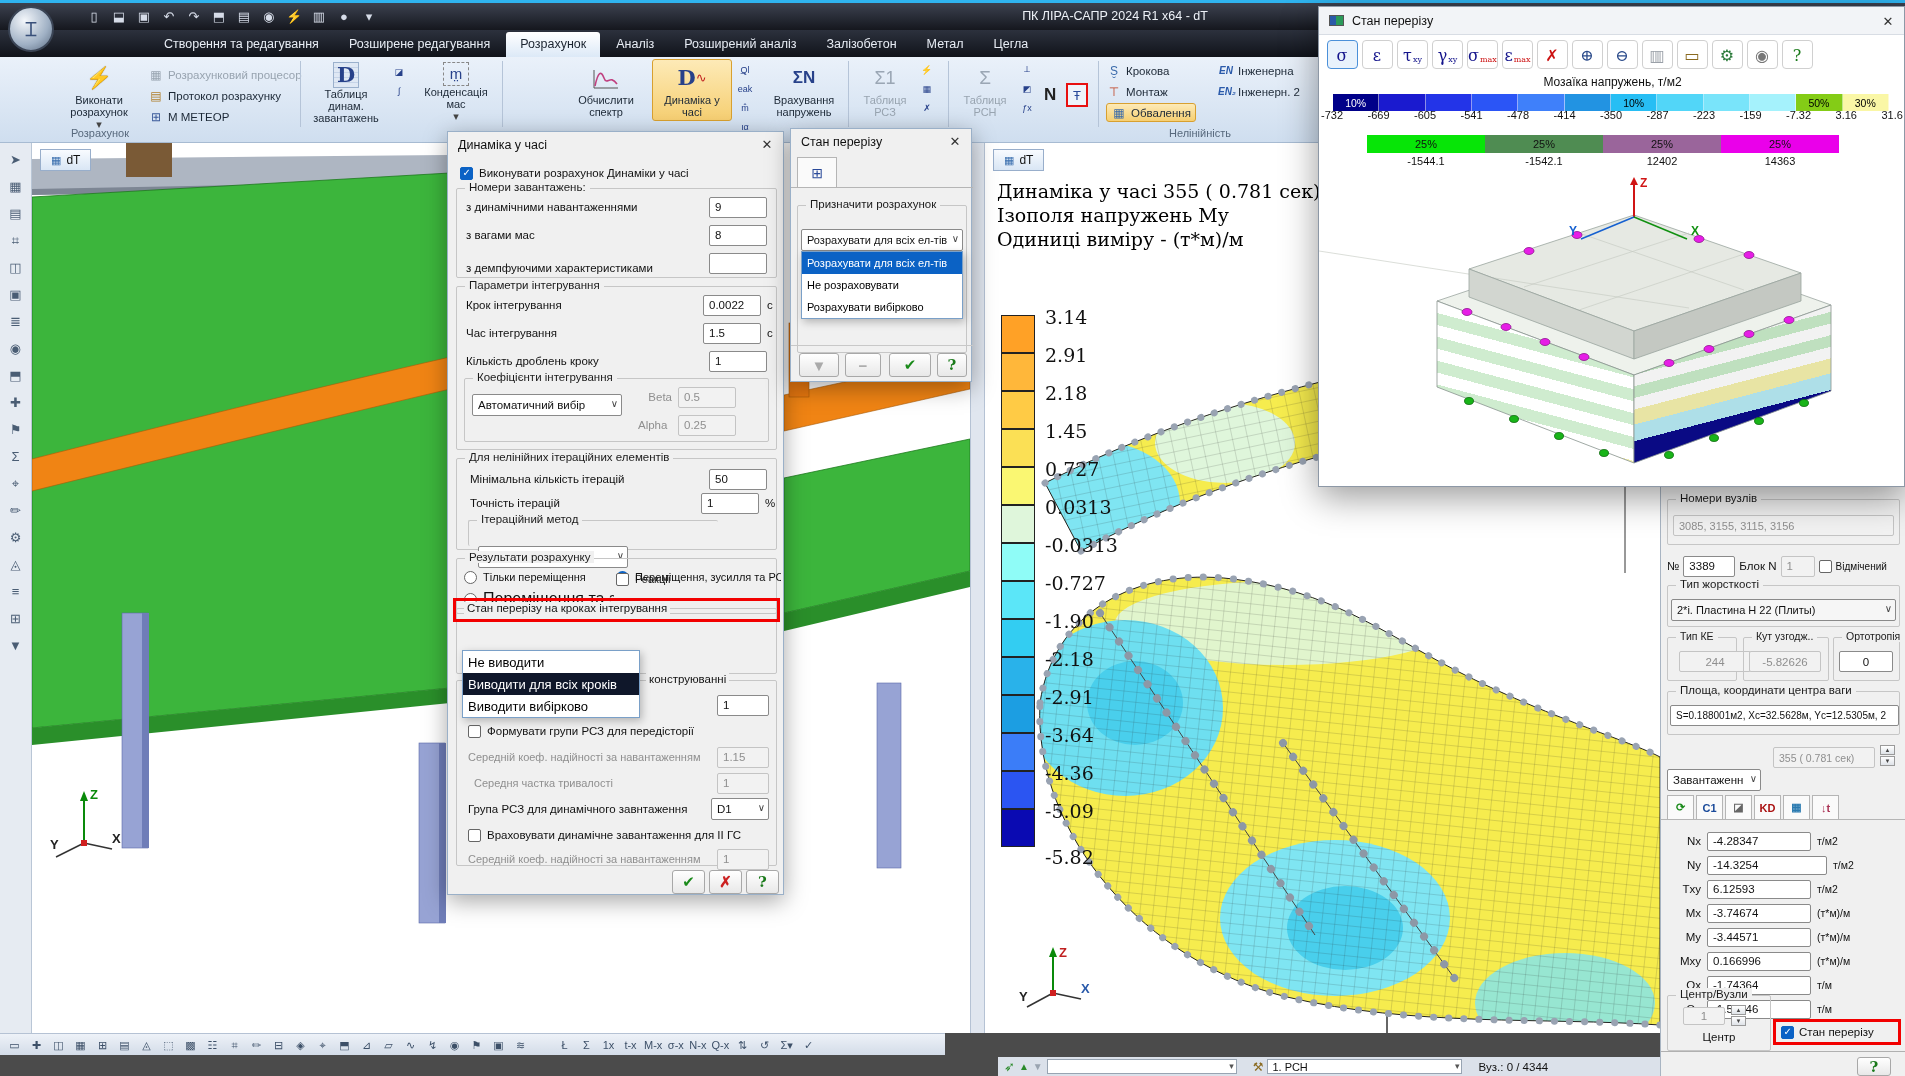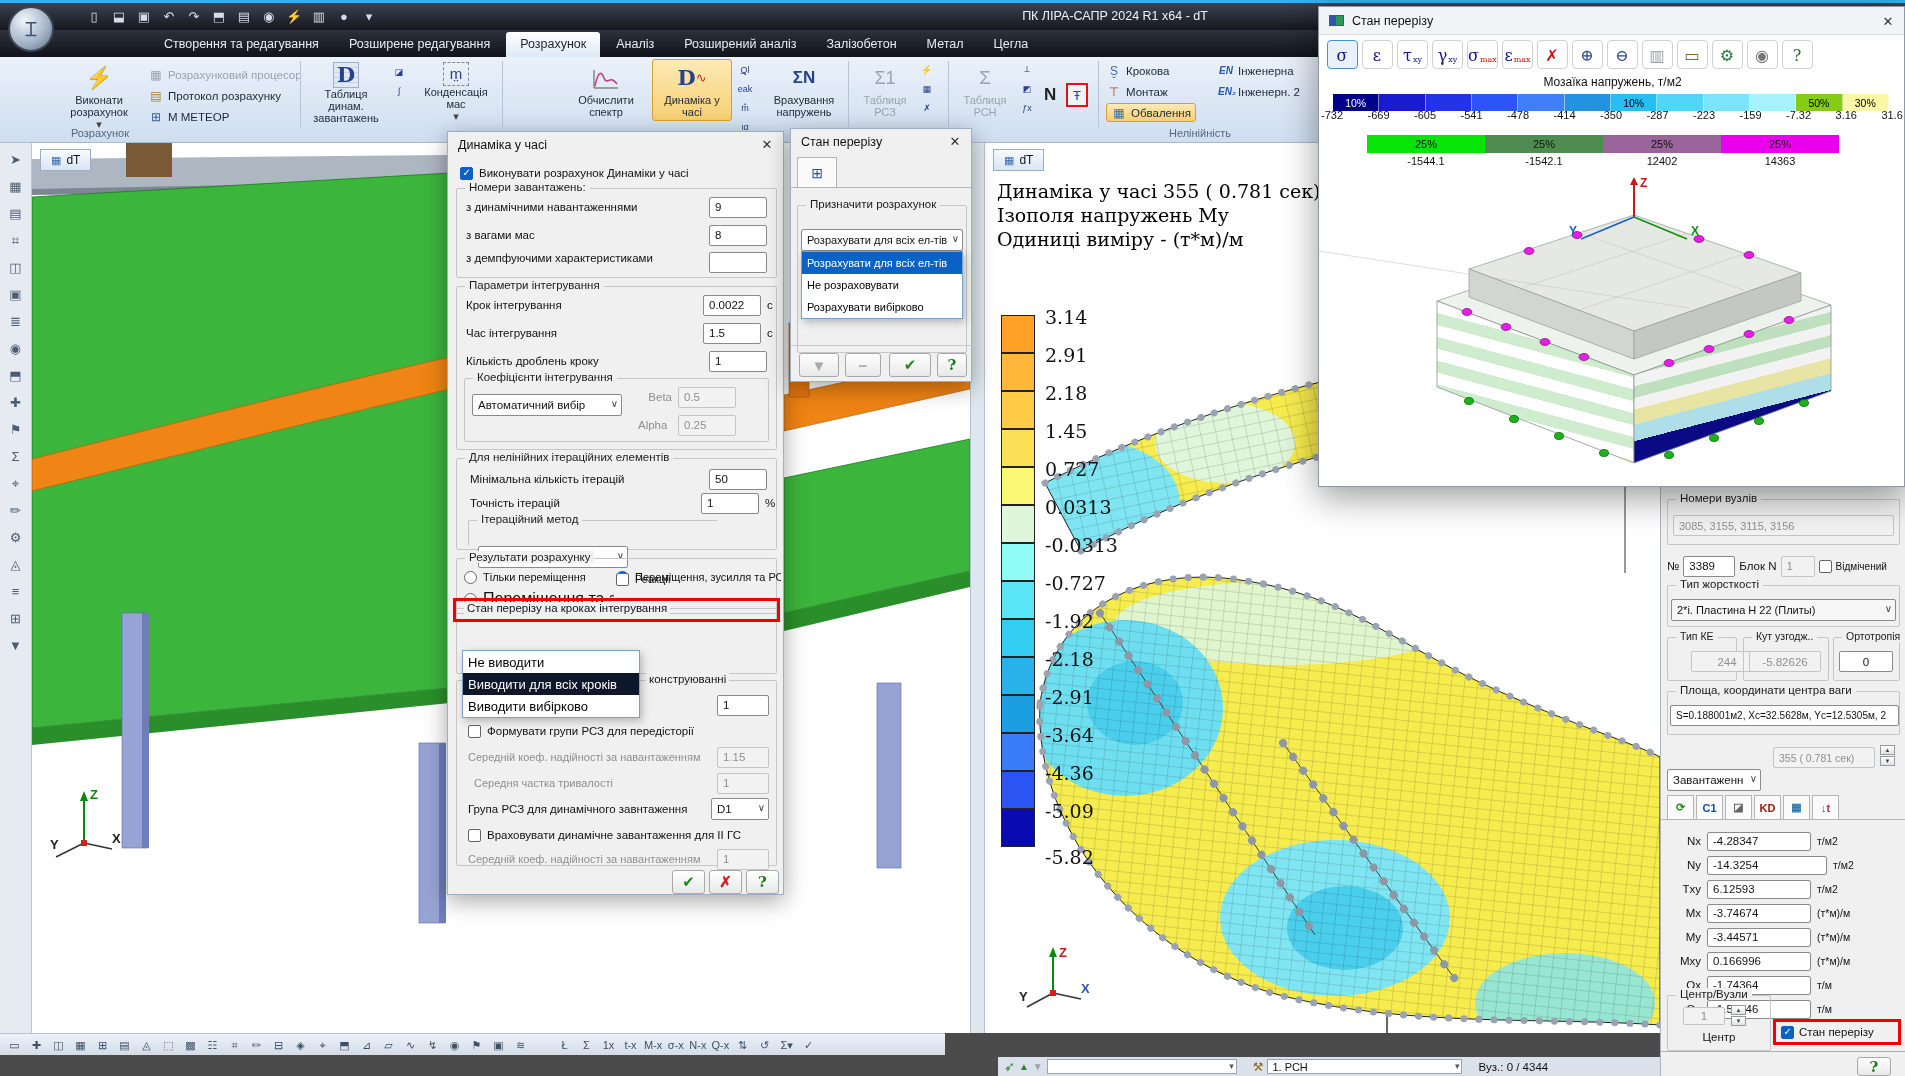--- a/index.html
+++ b/index.html
@@ -423,21 +423,21 @@
           <div class="scval">-0.0313</div>
         </div>
 
         <div class="scitem">
           <div class="sccell" style="background: rgb(91, 230, 248);"></div>
           <div class="scval">-0.727</div>
         </div>
 
         <div class="scitem">
           <div class="sccell" style="background: rgb(51, 205, 242);"></div>
-          <div class="scval">-1.92</div>
+          <div class="scval">-1.90</div>
         </div>
 
         <div class="scitem">
           <div class="sccell" style="background: rgb(41, 178, 234);"></div>
           <div class="scval">-2.18</div>
         </div>
 
         <div class="scitem">
           <div class="sccell" style="background: rgb(28, 158, 226);"></div>
           <div class="scval">-2.91</div>
@@ -490,21 +490,21 @@
         <div style="display:flex;align-items:center;height:22px;font-size:11.5px">
           <span class="lbl">з динамічними навантаженнями</span>
           <span class="fld" style="width:58px">9</span>
         </div>
 
         <div style="display:flex;align-items:center;height:22px;font-size:11.5px">
           <span class="lbl">з вагами мас</span>
           <span class="fld" style="width:58px">8</span>
         </div>
 
-        <div style="display:flex;align-items:flex-start;height:22px;font-size:11.5px">
+        <div style="display:flex;align-items:flex-end;height:22px;font-size:11.5px">
           <span class="lbl">з демпфуючими характеристиками</span>
           <span class="fld" style="width:58px"></span>
         </div>
       </div>
 
     <div class="gbox" style="left:8px;top:154px;width:321px;height:164px">
         <span class="glab">Параметри інтегрування</span>
       </div>
     <div class="row" style="left:18px;top:162px;width:311px">
       <span class="lbl">Крок інтегрування</span>
@@ -925,21 +925,21 @@
     <div class="gbox" style="left:6px;top:442px;width:233px;height:42px">
         <span class="glab">Тип жорсткості</span>
       </div>
     <div class="combo abs" style="left:10px;top:456px;width:225px;font-size:11px;background:#f6f6f6">
         <span>2*і. Пластина Н 22 (Плиты)</span>
       </div>
 
     <div class="gbox" style="left:6px;top:494px;width:70px;height:44px">
         <span class="glab" style="font-size:10.5px">Тип КЕ</span>
       </div>
-    <div class="fld gry abs" style="left:30px;top:508px;width:72px;justify-content:center">244</div>
+    <div class="fld gry abs" style="left:18px;top:508px;width:72px;justify-content:center">244</div>
     <div class="gbox" style="left:82px;top:494px;width:86px;height:44px">
         <span class="glab" style="font-size:10.5px">Кут узгодж..</span>
       </div>
     <div class="fld gry abs" style="left:88px;top:508px;width:72px;justify-content:center">-5.82626</div>
     <div class="gbox" style="left:172px;top:494px;width:67px;height:44px">
         <span class="glab" style="font-size:10.5px">Ортотропія</span>
       </div>
     <div class="fld abs" style="left:178px;top:508px;width:54px;justify-content:center">0</div>
 
     <div class="gbox" style="left:6px;top:548px;width:233px;height:44px">

